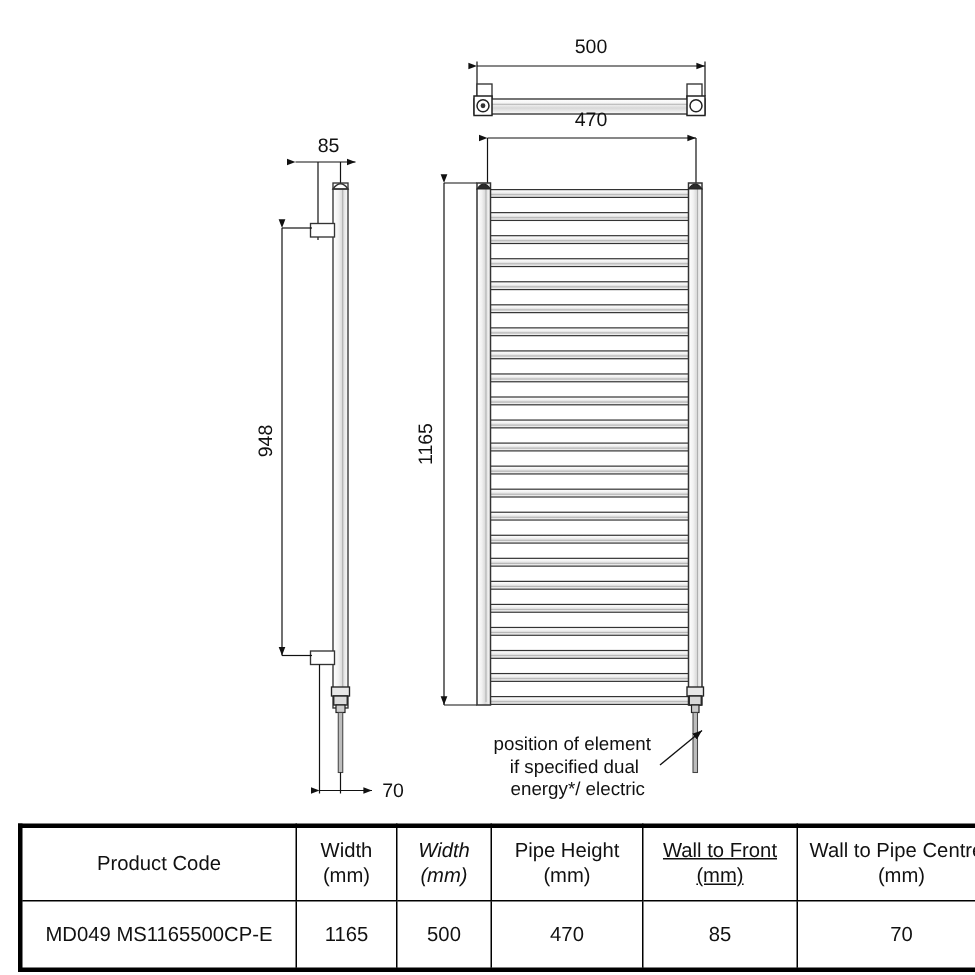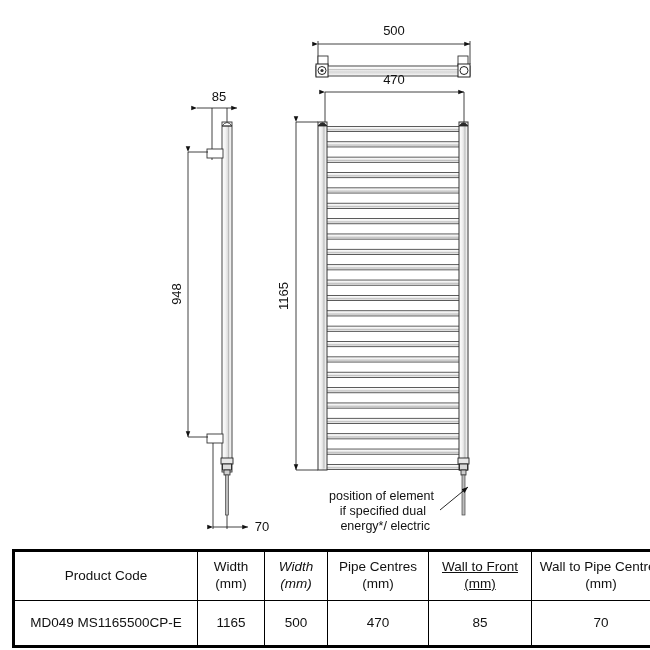--- a/index.html
+++ b/index.html
@@ -264,21 +264,21 @@
         </th>
         <th class="col-h">
           <span class="hdr-l1">Width</span>
           <span class="hdr-l2">(mm)</span>
         </th>
         <th class="col-w">
           <span class="hdr-l1">Width</span>
           <span class="hdr-l2">(mm)</span>
         </th>
         <th class="col-pc">
-          <span class="hdr-l1">Pipe Centres</span>
+          <span class="hdr-l1">Pipe Height</span>
           <span class="hdr-l2">(mm)</span>
         </th>
         <th class="col-wf">
           <span class="hdr-l1">Wall to Front</span>
           <span class="hdr-l2">(mm)</span>
         </th>
         <th class="col-wpc">
           <span class="hdr-l1">Wall to Pipe Centres</span>
           <span class="hdr-l2">(mm)</span>
         </th>

